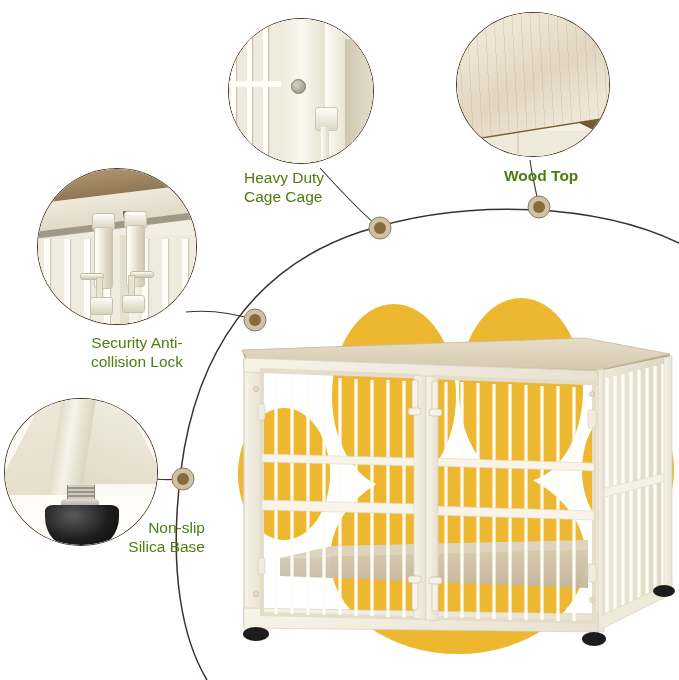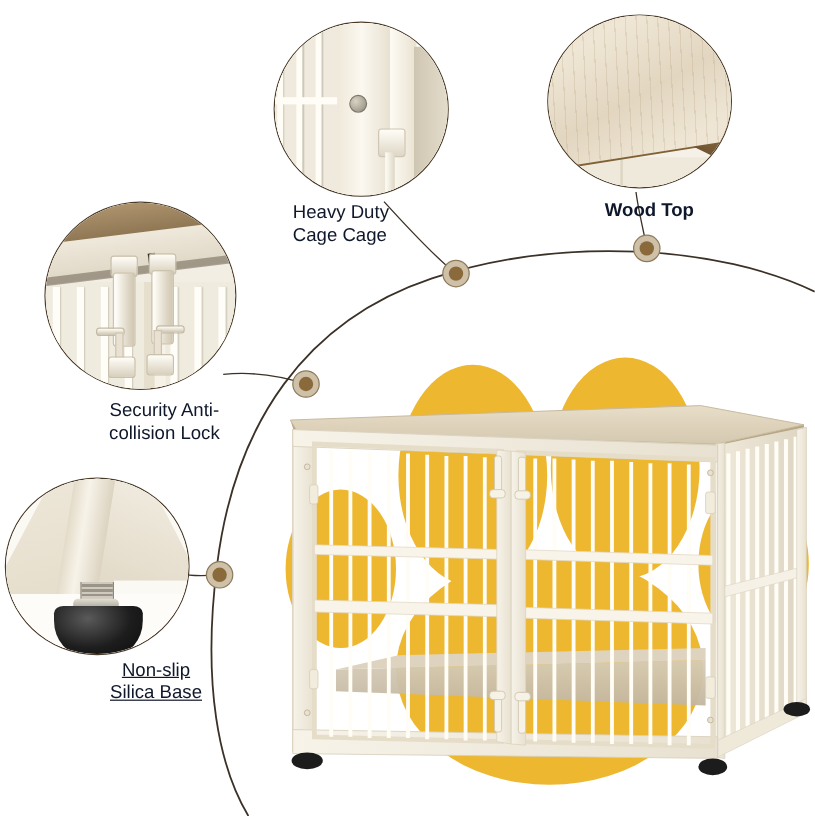--- a/index.html
+++ b/index.html
@@ -8,25 +8,25 @@
   #stage{position:absolute;inset:0;width:679px;height:680px;background:#fff;}
 
   
   .title-block{position:absolute;left:10px;top:22px;width:215px;}
   .title-line1{font-family:"Liberation Serif",serif;font-weight:bold;font-size:30px;
      letter-spacing:1.0px;color:#3E2A15;line-height:1;}
   .title-line2{font-family:"Liberation Serif",serif;font-weight:bold;font-size:30px;
      letter-spacing:1.0px;color:#D79E28;line-height:1;margin-top:12px;margin-left:18px;}
 
   
-  .label{position:absolute;color:#0f172a;font-size:15.5px;line-height:19px;font-weight:400;}
+  .label{position:absolute;color:#4d7c0f;font-size:15.5px;line-height:19px;font-weight:400;}
   #lbl-cage{left:244px;top:168px;width:140px;text-align:left;}
   #lbl-wood{left:504px;top:166px;width:140px;text-align:left;font-weight:bold;}
   #lbl-lock{left:52px;top:333px;width:170px;text-align:center;}
-  #lbl-base{left:55px;top:549px;width:150px;text-align:center;text-decoration:underline;}
+  #lbl-base{left:55px;top:518px;width:150px;text-align:right;}
 
   
   .svg-layer{position:absolute;left:0;top:0;width:679px;height:680px;overflow:visible;}
 
   
   .inset{position:absolute;border-radius:50%;overflow:hidden;border:1.1px solid #4a3a28;
      background:#fff;}
   #inset-cage{left:228px;top:18px;width:144px;height:144px;}
   #inset-wood{left:456px;top:12px;width:152px;height:143px;}
   #inset-lock{left:37px;top:168px;width:158px;height:155px;}

